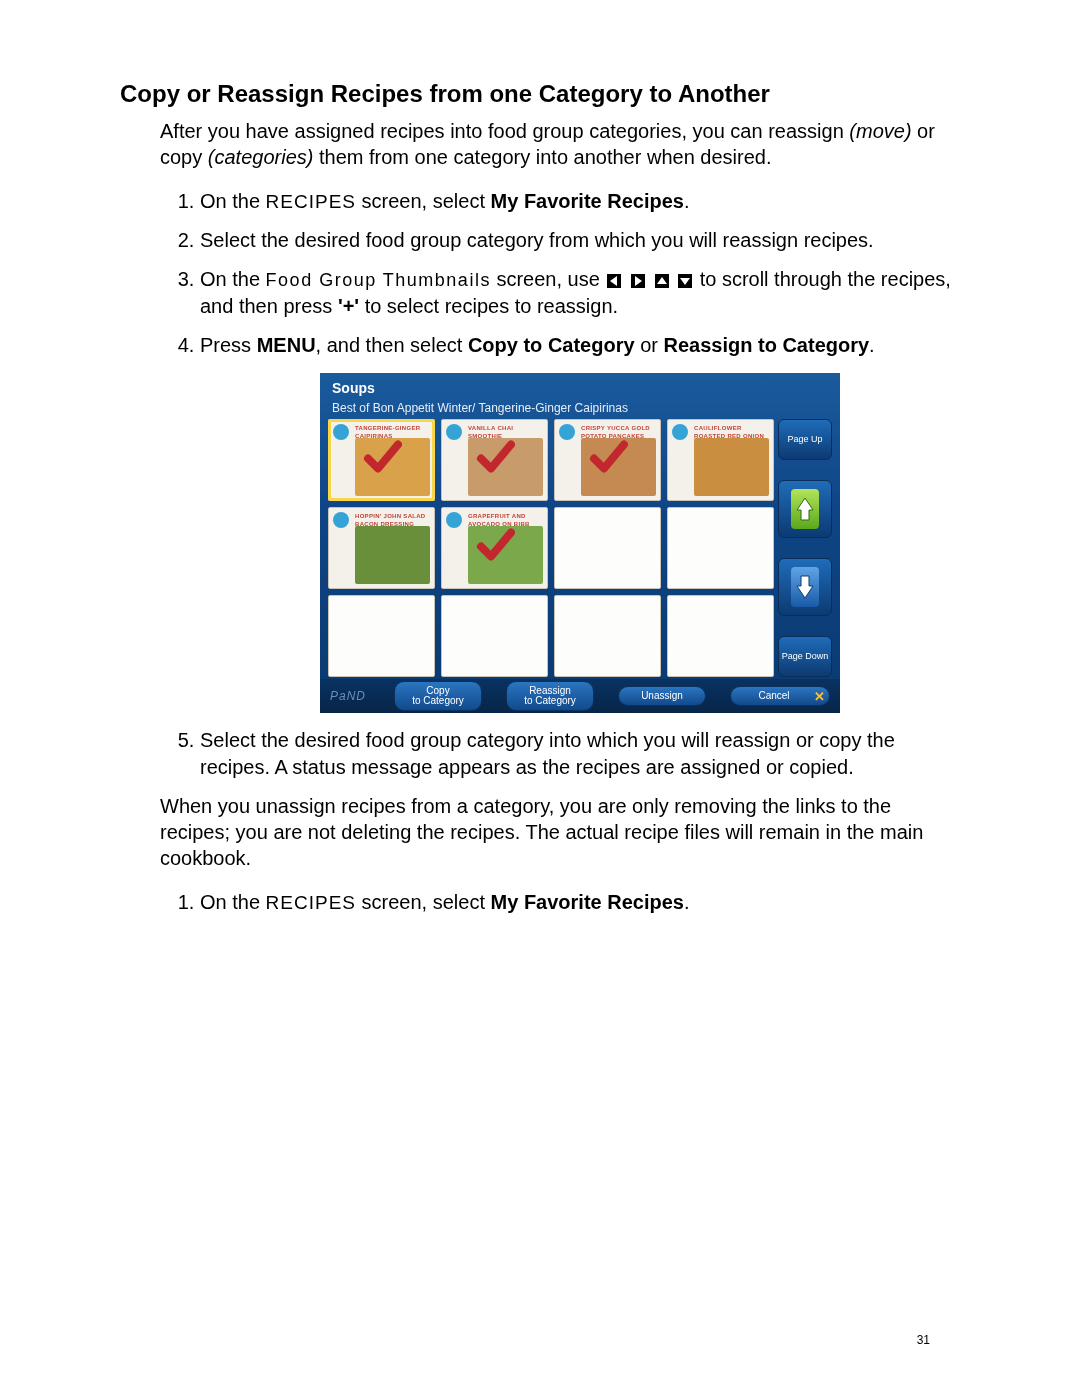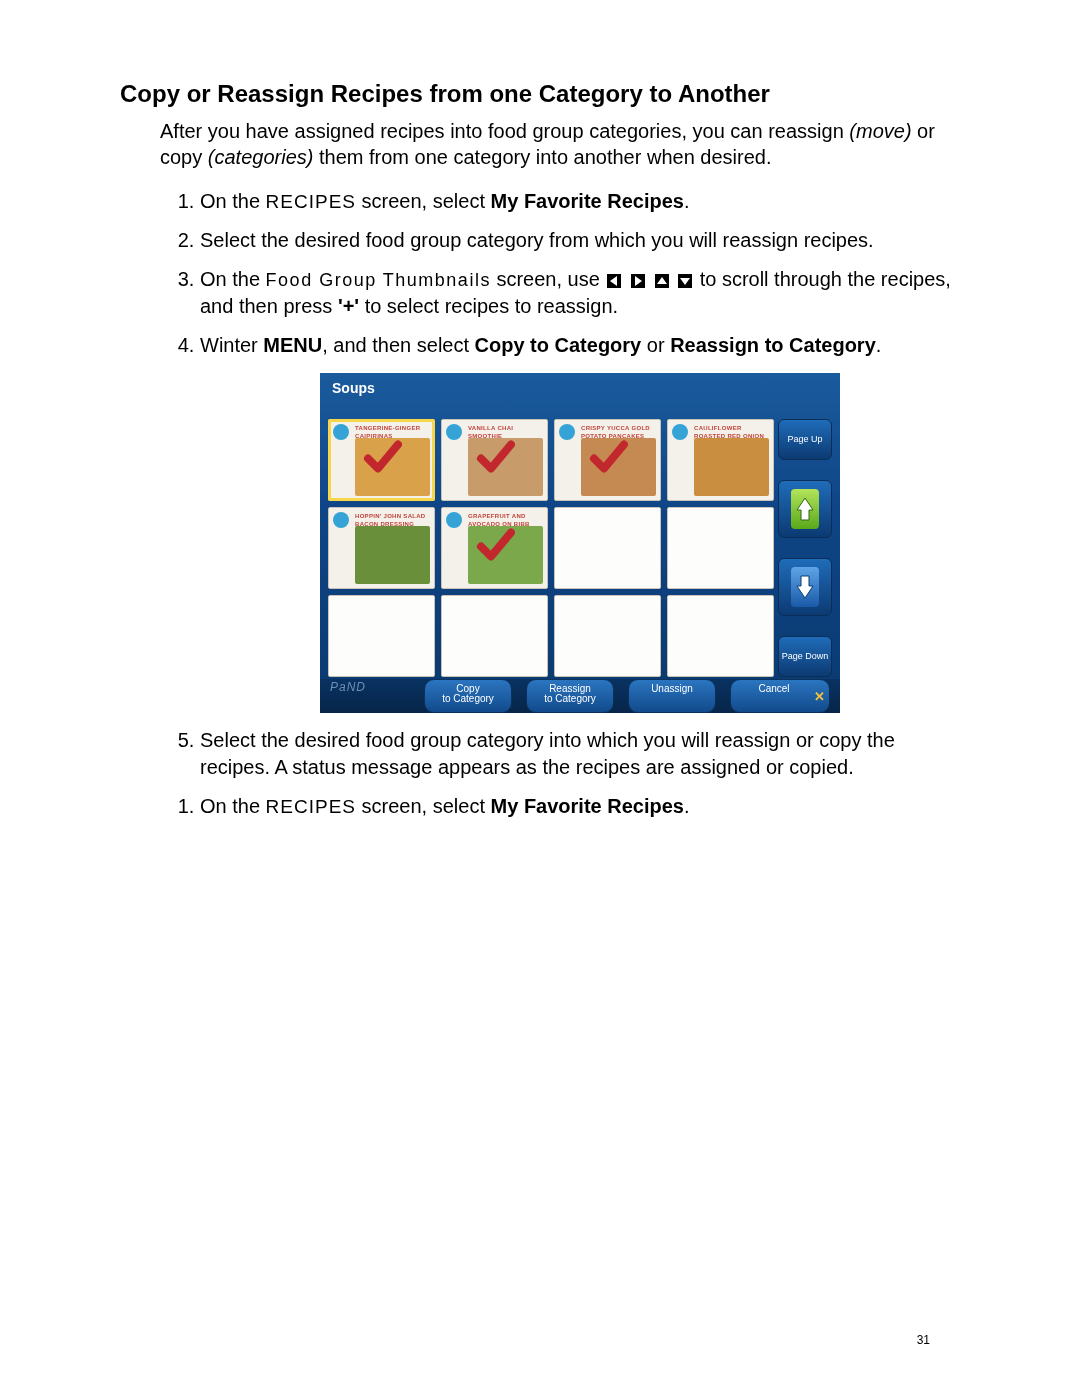--- a/index.html
+++ b/index.html
@@ -103,21 +103,21 @@
   .side-btn.lbl { flex: 0.7; }
   .arrow-up, .arrow-down {
     width: 28px; height: 40px; border-radius: 4px;
     display:flex; align-items:center; justify-content:center;
   }
   .arrow-up { background: linear-gradient(180deg,#b3e45a,#5aa81b); }
   .arrow-down { background: linear-gradient(180deg,#5fa4e6,#1a5aa8); }
   .dev-footer {
     position:absolute; left:0; right:0; bottom:0; height:34px;
     background: linear-gradient(180deg, rgba(0,0,0,0.15), rgba(0,0,0,0.35));
-    display:flex; gap:14px;
+    display:flex; align-items:center; gap:24px;
     padding: 0 10px;
   }
   .brand { color:#6b8fb5; font-size:12px; font-style:italic; margin-right:auto; letter-spacing:1px;}
   .pill {
     background: linear-gradient(180deg,#2b75c0,#114a8c);
     border:1px solid #0b315d;
     color:#fff; font-size:10px; line-height:1;
     padding:4px 10px; border-radius:10px;
     text-align:center; min-width:66px;
   }
@@ -167,26 +167,27 @@
             <polygon points="3,11 13,11 8,4" fill="#fff"></polygon>
           </svg>
         <svg width="16" height="16">
             <rect x="1" y="1" width="14" height="14" fill="#000"></rect>
             <polygon points="3,5 13,5 8,12" fill="#fff"></polygon>
           </svg>
       </span>
       <span> to scroll through the recipes, and then press </span><span class="plus">'+'</span><span> to select recipes to reassign.</span>
     </li>
     <li>
-      <span>Winter </span><strong>MENU</strong><span>, and then select </span><strong>Copy to Category</strong><span> or </span><strong>Reassign to Category</strong><span>.</span>
+      <span>Press </span><strong>MENU</strong><span>, and then select </span><strong>Copy to Category</strong><span> or </span><strong>Reassign to Category</strong><span>.</span>
 
       <div class="screenshot-wrap">
         <div class="device">
           <div class="dev-header">
             <div class="dev-title">Soups</div>
+            <div class="dev-sub">Best of Bon Appetit Winter/ Tangerine-Ginger Caipirinas</div>
           </div>
           <div class="dev-body">
             <div class="grid" id="thumb-grid">
                 <div class="thumb sel">
                   <div class="chip"></div>
                   <div class="label">TANGERINE-GINGER CAIPIRINAS</div>
                   <div class="photo" style="background: rgb(217, 162, 74);"></div>
                   <div class="check"><svg width="40" height="40">
                       <polyline points="6,22 16,32 36,8" fill="none" stroke="#c1272d" stroke-width="8" stroke-linecap="round" stroke-linejoin="round"></polyline>
                     </svg></div>
@@ -266,20 +267,21 @@
               <span>Cancel</span>
               <span class="x">✕</span>
             </span>
           </div>
         </div>
       </div>
     </li>
     <li>Select the desired food group category into which you will reassign or copy the recipes. A status message appears as the recipes are assigned or copied.</li>
   </ol>
 
+  <p class="intro">When you unassign recipes from a category, you are only removing the links to the recipes; you are not deleting the recipes. The actual recipe files will remain in the main cookbook.</p>
   <ol class="steps">
     <li>
       <span>On the </span><span class="sc">RECIPES</span><span> screen, select </span><strong>My Favorite Recipes</strong><span>.</span>
     </li>
   </ol>
 
   <div class="page-num">31</div>
 </div>
 
 </body></html>

